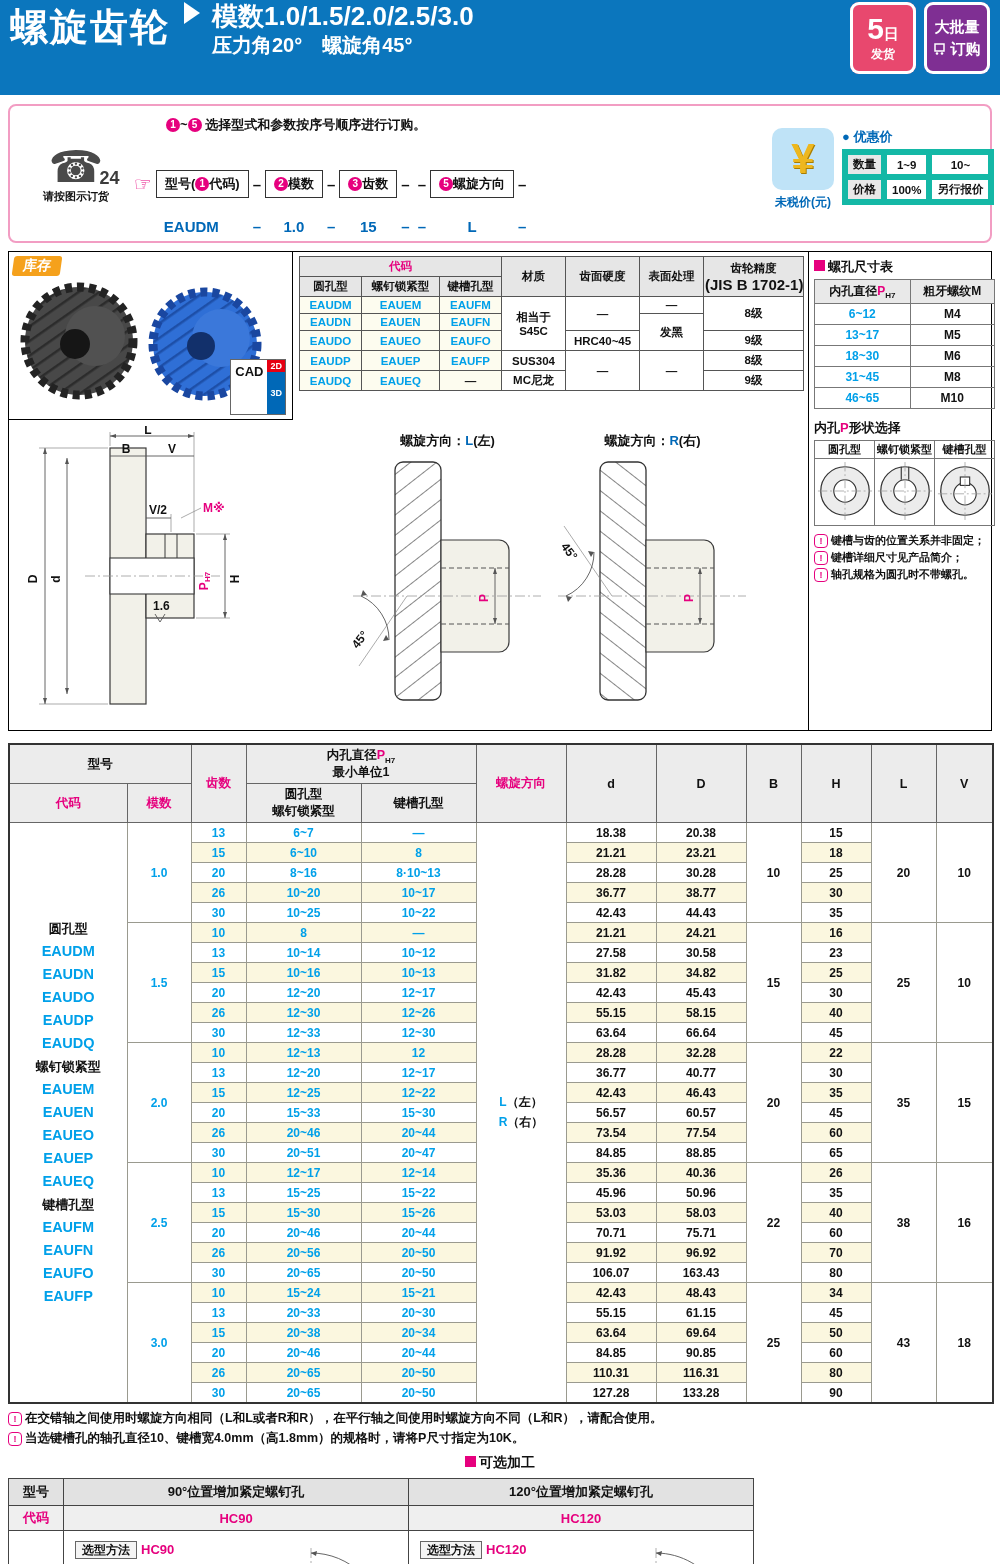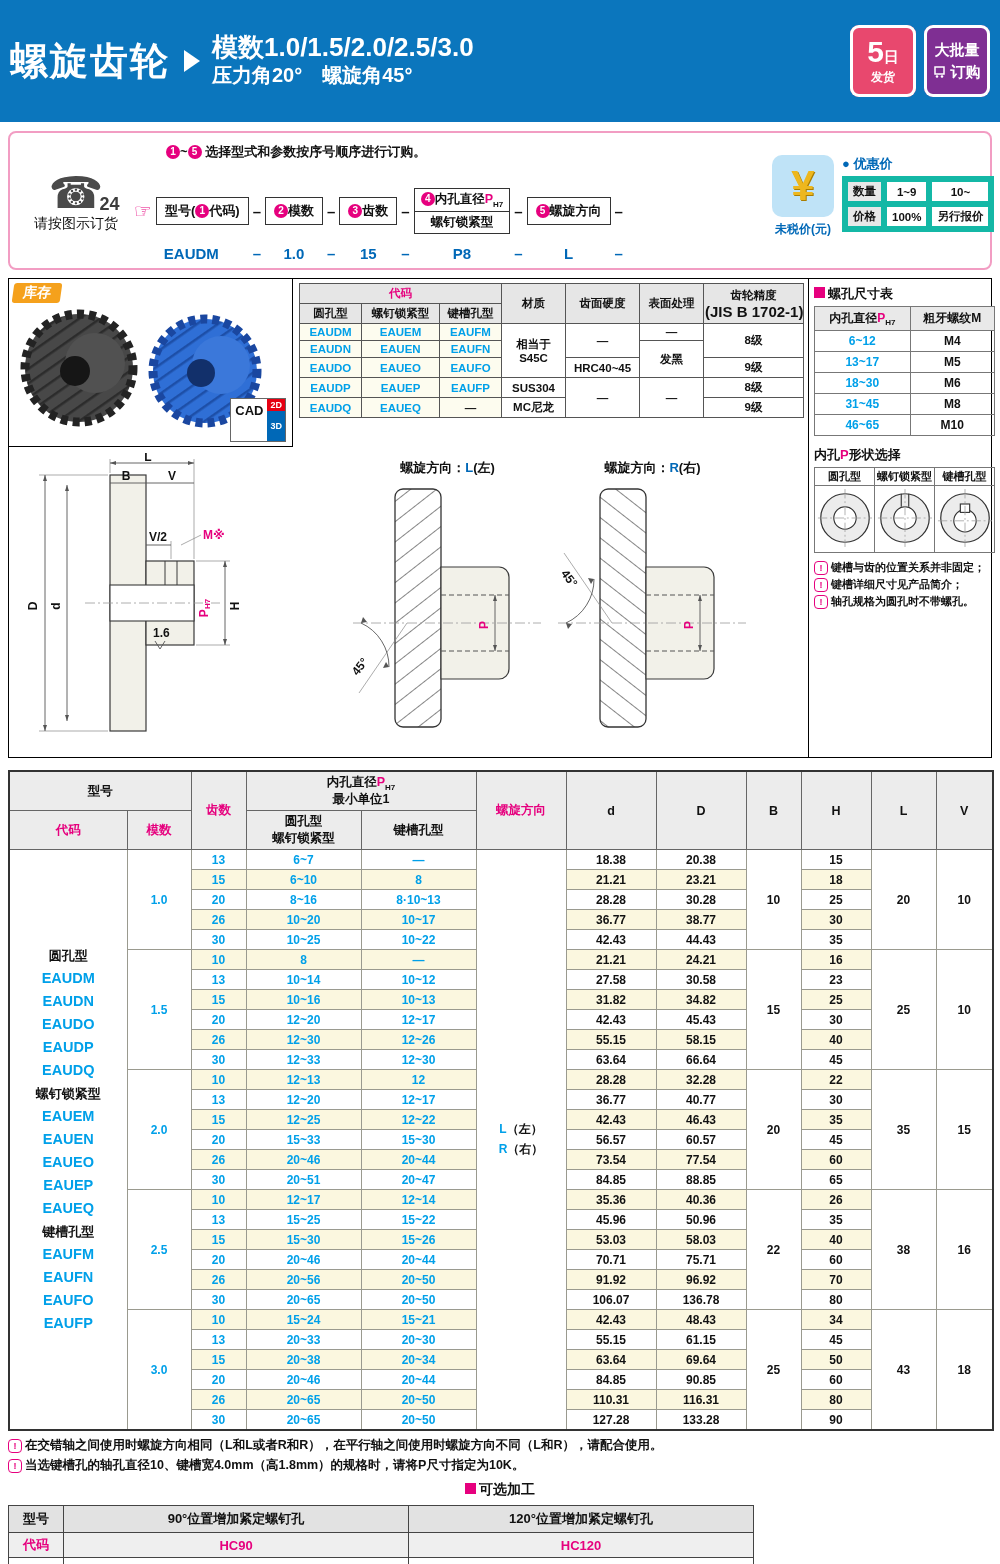--- a/index.html
+++ b/index.html
@@ -3,41 +3,41 @@
 <meta charset="utf-8">
 <style>
   html,body{margin:0;padding:0;background:#fff;}
   .page{width:1000px;font-family:"Liberation Sans","DejaVu Sans",sans-serif;color:#111;position:relative;}
   .pink{color:#e6007e;}
   .blue{color:#00a0e9;}
   .dkblue{color:#0068b7;}
   sub{font-size:8px;}
 
   
-  .hdr{height:122px;background:#0b76bd;display:flex;align-items:center;padding:2px 10px;box-sizing:border-box;}
+  .hdr{height:95px;background:#0b76bd;display:flex;align-items:flex-start;padding:2px 10px;box-sizing:border-box;}
   .hdr-title{color:#fff;font-size:38px;font-weight:bold;letter-spacing:2px;}
   .hdr-arrow{width:0;height:0;border-left:16px solid #fff;border-top:11px solid transparent;border-bottom:11px solid transparent;margin:0 12px 0 14px;}
   .hdr-sub .l1{color:#fff;font-size:26px;font-weight:bold;line-height:1.15;}
   .hdr-sub .l2{color:#fff;font-size:20px;font-weight:bold;}
   .hdr-badges{margin-left:auto;display:flex;gap:8px;}
   .badge{width:66px;height:72px;border-radius:9px;box-shadow:inset 0 0 0 3px #fff;display:flex;flex-direction:column;align-items:center;justify-content:center;color:#fff;font-weight:bold;box-sizing:border-box;}
   .badge-del{background:#e8486e;}
   .badge-del .big{font-size:26px;line-height:1;}
   .badge-del .big span{font-size:15px;}
   .badge-del .small{font-size:12px;margin-top:2px;}
   .badge-bulk{background:#7f2f93;}
   .badge-bulk .b1{font-size:15px;}
   .badge-bulk .b2{font-size:15px;display:flex;align-items:center;gap:3px;margin-top:3px;}
 
   
   .order{margin:9px 8px 8px 8px;border:2px solid #f29dc3;border-radius:8px;display:flex;padding:8px 10px 6px 10px;box-sizing:border-box;min-height:112px;}
   .phone{width:112px;display:flex;flex-direction:column;align-items:center;justify-content:center;}
   .phone-icon{font-size:44px;color:#4a4a4a;line-height:1;position:relative;}
   .phone-24{position:absolute;right:-16px;bottom:2px;font-size:18px;font-weight:bold;color:#3c3c3c;}
-  .phone-lbl{font-size:14px;font-weight:normal;margin-top:0;}
+  .phone-lbl{font-size:11px;font-weight:bold;margin-top:0;}
   .order-mid{flex:1;}
   .instr{font-size:13px;font-weight:bold;margin:2px 0 6px 34px;}
   .numc{display:inline-block;background:#e6007e;color:#fff;border-radius:50%;width:14px;height:14px;line-height:14px;text-align:center;font-size:10px;font-weight:bold;vertical-align:1px;}
   .flow{display:flex;align-items:flex-start;margin-left:2px;}
   .fcol{display:flex;flex-direction:column;align-items:center;}
   .fhead{height:18px;font-size:12px;font-weight:bold;white-space:nowrap;}
   .fmid{height:52px;display:flex;align-items:center;justify-content:center;}
   .fbox{border:1.5px solid #333;background:#fff;padding:4px 8px;font-size:13px;font-weight:bold;white-space:nowrap;text-align:center;}
   .fbox2{border:1.5px solid #333;font-size:12.5px;font-weight:bold;text-align:center;white-space:nowrap;}
   .fbox2 .r1{padding:2px 6px;border-bottom:1px solid #333;}
@@ -58,21 +58,21 @@
   .ptable .ph{background:#e8e8e8;}
 
   
   .info{margin:0 8px;border:1px solid #000;display:grid;grid-template-columns:284px 1fr 192px;grid-template-rows:168px auto;}
   .gear-cell{grid-column:1;grid-row:1;border-right:1px solid #000;border-bottom:1px solid #000;position:relative;overflow:hidden;}
   .stock{position:absolute;top:4px;left:4px;background:#f5a11c;color:#fff;font-weight:bold;font-size:14px;padding:1px 10px;transform:skewX(-8deg);border-radius:3px;}
   .cadb{position:absolute;right:6px;bottom:4px;display:flex;align-items:stretch;border:1px solid #666;background:#fff;}
   .cadb .cad{font-size:13px;font-weight:bold;padding:4px 4px;}
   .cadb .dd{display:flex;flex-direction:column;}
   .cadb .d2{background:#e60012;color:#fff;font-size:9px;font-weight:bold;padding:1px 3px;}
-  .cadb .d3{background:#0068b7;color:#fff;font-size:9px;font-weight:bold;padding:10px 3px;}
+  .cadb .d3{background:#0068b7;color:#fff;font-size:9px;font-weight:bold;padding:16px 3px;}
   .codetable-cell{grid-column:2;grid-row:1;padding:4px 4px 0 6px;}
   .codes{border-collapse:collapse;font-size:11.5px;font-weight:bold;width:100%;table-layout:fixed;}
   .codes td{border:1px solid #555;text-align:center;padding:2px 1px;white-space:nowrap;overflow:hidden;}
   .codes .th{background:#e6e6e6;}
   .codes .cb{color:#00a0e9;background:#fdfcef;}
   .right-col{grid-column:3;grid-row:1 / span 2;border-left:1px solid #000;padding:4px 5px;box-sizing:border-box;}
   .rtitle{font-size:13px;font-weight:bold;margin:2px 0 3px 0;}
   .screw{border-collapse:collapse;width:100%;font-size:12px;font-weight:bold;}
   .screw td{border:1px solid #777;text-align:center;padding:3px 2px;}
   .screw .sh{background:#e9e9e9;}
@@ -194,30 +194,20 @@
               <div class="fbox"><span class="numc">3</span><span>齿数</span></div>
             </div>
             <div class="fex">15</div>
           </div>
         <div class="fcol">
             <div class="fhead"></div>
             <div class="fmid fdash">
               <span>–</span>
             </div>
             <div class="fex">–</div>
-          </div>
-        <div class="fcol">
-            <div class="fhead"></div>
-            <div class="fmid">
-              <div class="fbox2">
-            <div class="r1"><span class="numc">4</span><span>内孔直径</span><span class="pink">P</span><sub>H7</sub></div>
-            <div class="r2">螺钉锁紧型</div>
-              </div>
-            </div>
-          <div class="fex">P8</div>
           </div>
         <div class="fcol">
             <div class="fhead"></div>
             <div class="fmid fdash">
               <span>–</span>
             </div>
             <div class="fex">–</div>
           </div>
         <div class="fcol">
             <div class="fhead"></div>
@@ -795,21 +785,21 @@
             <td class="blue band">20~50</td>
             <td class="band">91.92</td>
             <td class="band">96.92</td>
             <td class="band">70</td>
           </tr>
           <tr>
             <td class="blue band">30</td>
             <td class="blue band">20~65</td>
             <td class="blue band">20~50</td>
             <td class="band">106.07</td>
-            <td class="band">136.78</td>
+            <td class="band">163.43</td>
             <td class="band">80</td>
           </tr>
           <tr class="group-start alt">
             <td class="blue merge" rowspan="6">3.0</td>
             <td class="blue band">10</td>
             <td class="blue band">15~24</td>
             <td class="blue band">15~21</td>
             <td class="band">42.43</td>
             <td class="band">48.43</td>
             <td class="merge" rowspan="6">25</td>

